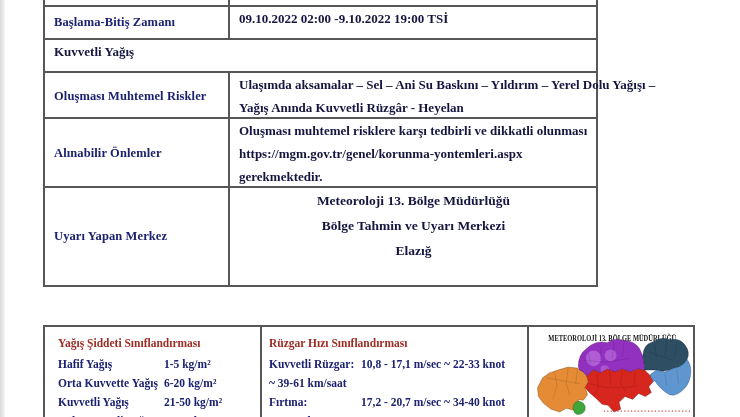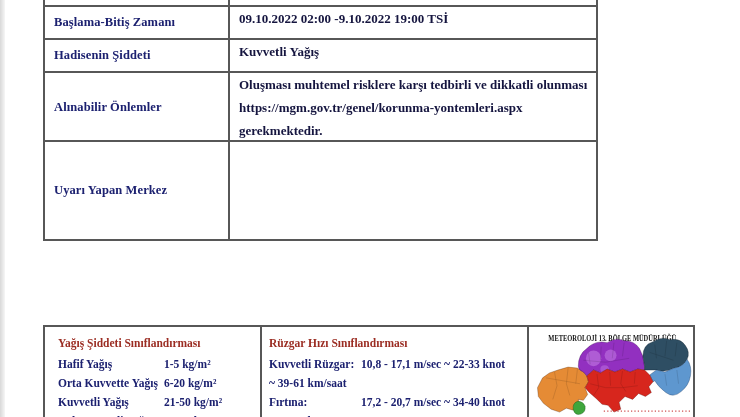--- a/index.html
+++ b/index.html
@@ -54,38 +54,49 @@
   </div>
 
   <div class="trow r-zaman">
     <div class="tlabel">Başlama-Bitiş Zamanı</div>
     <div class="tvalue">
       <span class="vline">09.10.2022 02:00 -9.10.2022 19:00 TSİ</span>
     </div>
   </div>
 
   <div class="trow r-siddet">
-    <div class="tlabel">Hadisenin Şiddeti</div>
     <div class="tvalue">
       <span class="vline">Kuvvetli Yağış</span>
     </div>
   </div>
 
+  <div class="trow r-risk">
+    <div class="tlabel">Oluşması Muhtemel Riskler</div>
+    <div class="tvalue">
+      <span class="vline">Ulaşımda aksamalar – Sel – Ani Su Baskını – Yıldırım – Yerel Dolu Yağışı –</span>
+      <span class="vline">Yağış Anında Kuvvetli Rüzgâr - Heyelan</span>
+    </div>
+  </div>
 
   <div class="trow r-onlem">
     <div class="tlabel">Alınabilir Önlemler</div>
     <div class="tvalue">
       <span class="vline">Oluşması muhtemel risklere karşı tedbirli ve dikkatli olunması</span>
       <span class="vline">https://mgm.gov.tr/genel/korunma-yontemleri.aspx</span>
       <span class="vline">gerekmektedir.</span>
     </div>
   </div>
 
   <div class="trow r-merkez">
     <div class="tlabel">Uyarı Yapan Merkez</div>
+    <div class="tvalue centered">
+      <span class="vline">Meteoroloji 13. Bölge Müdürlüğü</span>
+      <span class="vline">Bölge Tahmin ve Uyarı Merkezi</span>
+      <span class="vline">Elazığ</span>
+    </div>
   </div>
 
 </div>
 
 <div class="classbox">
 
   <div class="panel panel-rain">
     <div class="cls-title">Yağış Şiddeti Sınıflandırması</div>
     <div class="cls-row">
       <span class="rname">Hafif Yağış</span>

